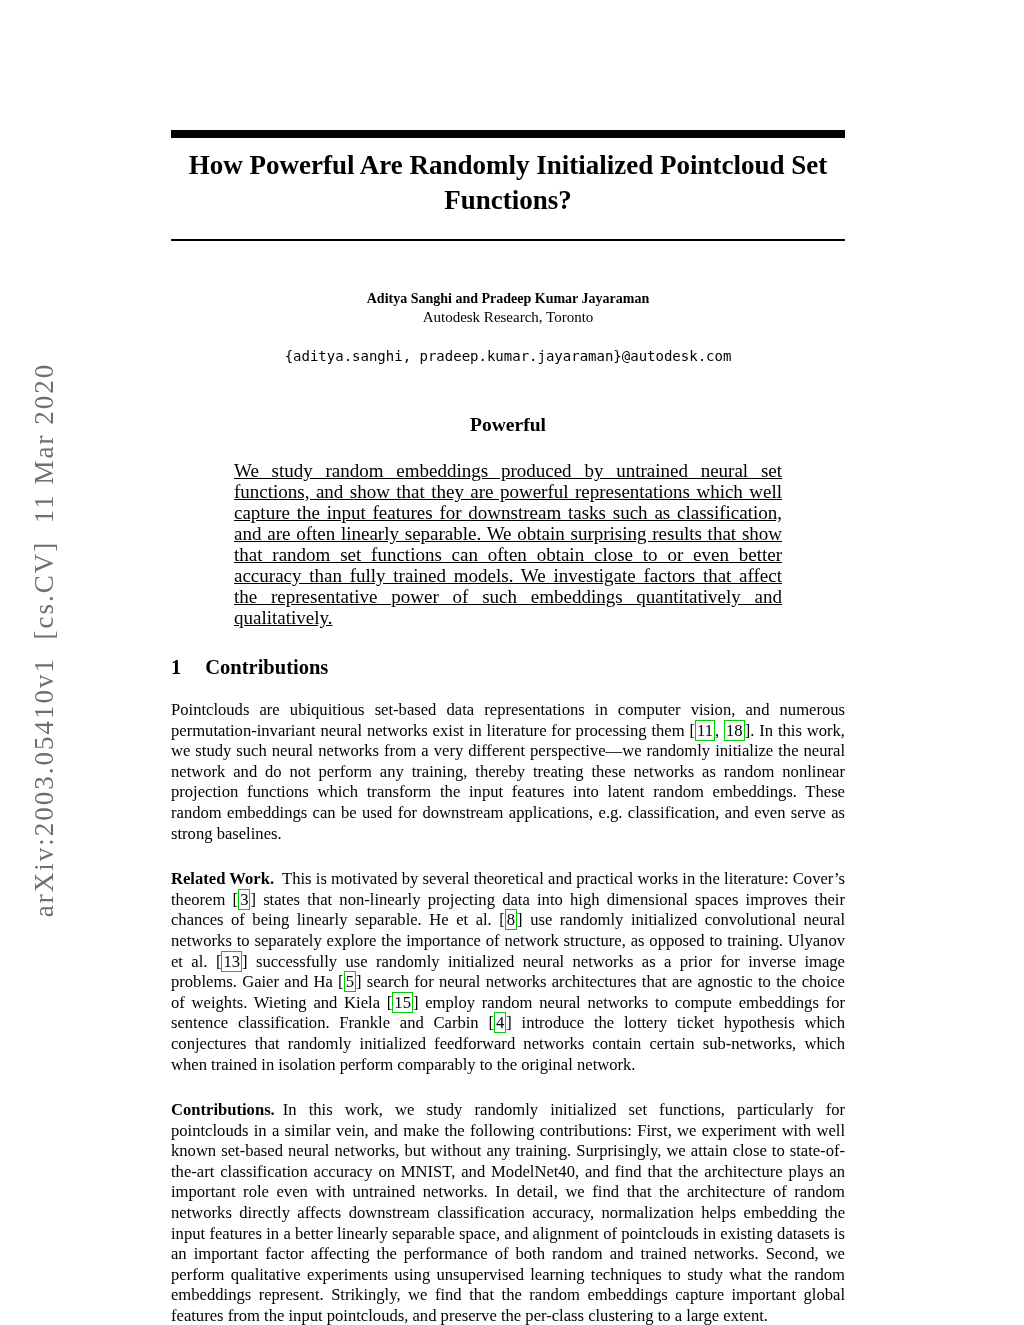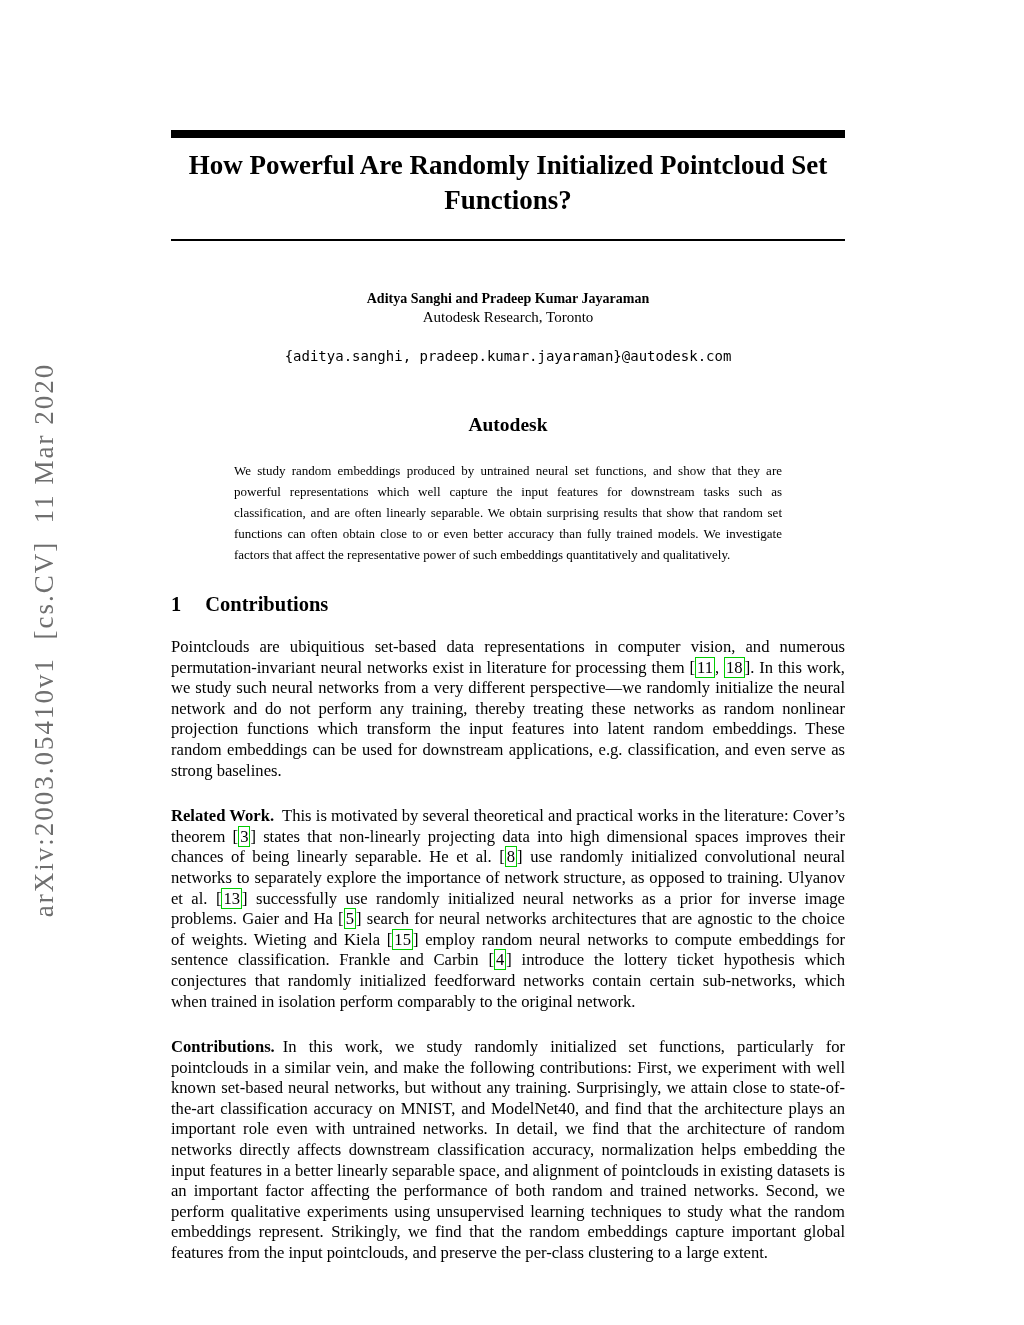--- a/index.html
+++ b/index.html
@@ -61,23 +61,24 @@
   .abs-heading {
     margin-top: 48px;
     text-align: center;
     font-size: 19.5px;
     font-weight: 700;
   }
 
   .abs-body {
     margin: 24px auto 16px auto;
     width: 548px;
-    font-size: 13px;
+    font-size: 19px;
     line-height: 21px;
     text-align: justify;
+    text-decoration: underline;
   }
 
   .sec-heading {
     margin: 28px 0 0 0;
     font-size: 20.5px;
     font-weight: 700;
   }
   .sec-num { display: inline-block; margin-right: 24px; }
 
   .para {
@@ -132,21 +133,21 @@
     <h1 class="title">How Powerful Are Randomly Initialized Pointcloud Set Functions?</h1>
 
     <div class="rule-thin"></div>
 
     <div class="authors">
       <div class="names">Aditya Sanghi and Pradeep Kumar Jayaraman</div>
       <div class="affil">Autodesk Research, Toronto</div>
       <div class="email">{aditya.sanghi, pradeep.kumar.jayaraman}@autodesk.com</div>
     </div>
 
-    <div class="abs-heading">Autodesk</div>
+    <div class="abs-heading">Powerful</div>
 
     <p class="abs-body">We study random embeddings produced by untrained neural set functions, and show that they are powerful representations which well capture the input features for downstream tasks such as classification, and are often linearly separable. We obtain surprising results that show that random set functions can often obtain close to or even better accuracy than fully trained models. We investigate factors that affect the representative power of such embeddings quantitatively and qualitatively.</p>
 
     <h2 class="sec-heading"><span class="sec-num">1</span><span>Contributions</span></h2>
 
     <p class="para"><span>Pointclouds are ubiquitious set-based data representations in computer vision, and numerous permutation-invariant neural networks exist in literature for processing them [</span><span class="cite">11</span><span>, </span><span class="cite">18</span><span>]. In this work, we study such neural networks from a very different perspective—we randomly initialize the neural network and do not perform any training, thereby treating these networks as random nonlinear projection functions which transform the input features into latent random embeddings. These random embeddings can be used for downstream applications, e.g. classification, and even serve as strong baselines.</span></p>
 
     <p class="para gap-lg"><span class="lead">Related Work.</span><span>This is motivated by several theoretical and practical works in the literature: Cover’s theorem [</span><span class="cite">3</span><span>] states that non-linearly projecting data into high dimensional spaces improves their chances of being linearly separable.  He et al. [</span><span class="cite">8</span><span>] use randomly initialized convolutional neural networks to separately explore the importance of network structure, as opposed to training. Ulyanov et al. [</span><span class="cite">13</span><span>] successfully use randomly initialized neural networks as a prior for inverse image problems. Gaier and Ha [</span><span class="cite">5</span><span>] search for neural networks architectures that are agnostic to the choice of weights. Wieting and Kiela [</span><span class="cite">15</span><span>] employ random neural networks to compute embeddings for sentence classification. Frankle and Carbin [</span><span class="cite">4</span><span>] introduce the lottery ticket hypothesis which conjectures that randomly initialized feedforward networks contain certain sub-networks, which when trained in isolation perform comparably to the original network.</span></p>
 
     <p class="para gap-lg"><span class="lead">Contributions.</span><span>In this work, we study randomly initialized set functions, particularly for pointclouds in a similar vein, and make the following contributions: First, we experiment with well known set-based neural networks, but without any training. Surprisingly, we attain close to state-of-the-art classification accuracy on MNIST, and ModelNet40, and find that the architecture plays an important role even with untrained networks. In detail, we find that the architecture of random networks directly affects downstream classification accuracy, normalization helps embedding the input features in a better linearly separable space, and alignment of pointclouds in existing datasets is an important factor affecting the performance of both random and trained networks.  Second, we perform qualitative experiments using unsupervised learning techniques to study what the random embeddings represent. Strikingly, we find that the random embeddings capture important global features from the input pointclouds, and preserve the per-class clustering to a large extent.</span></p>

